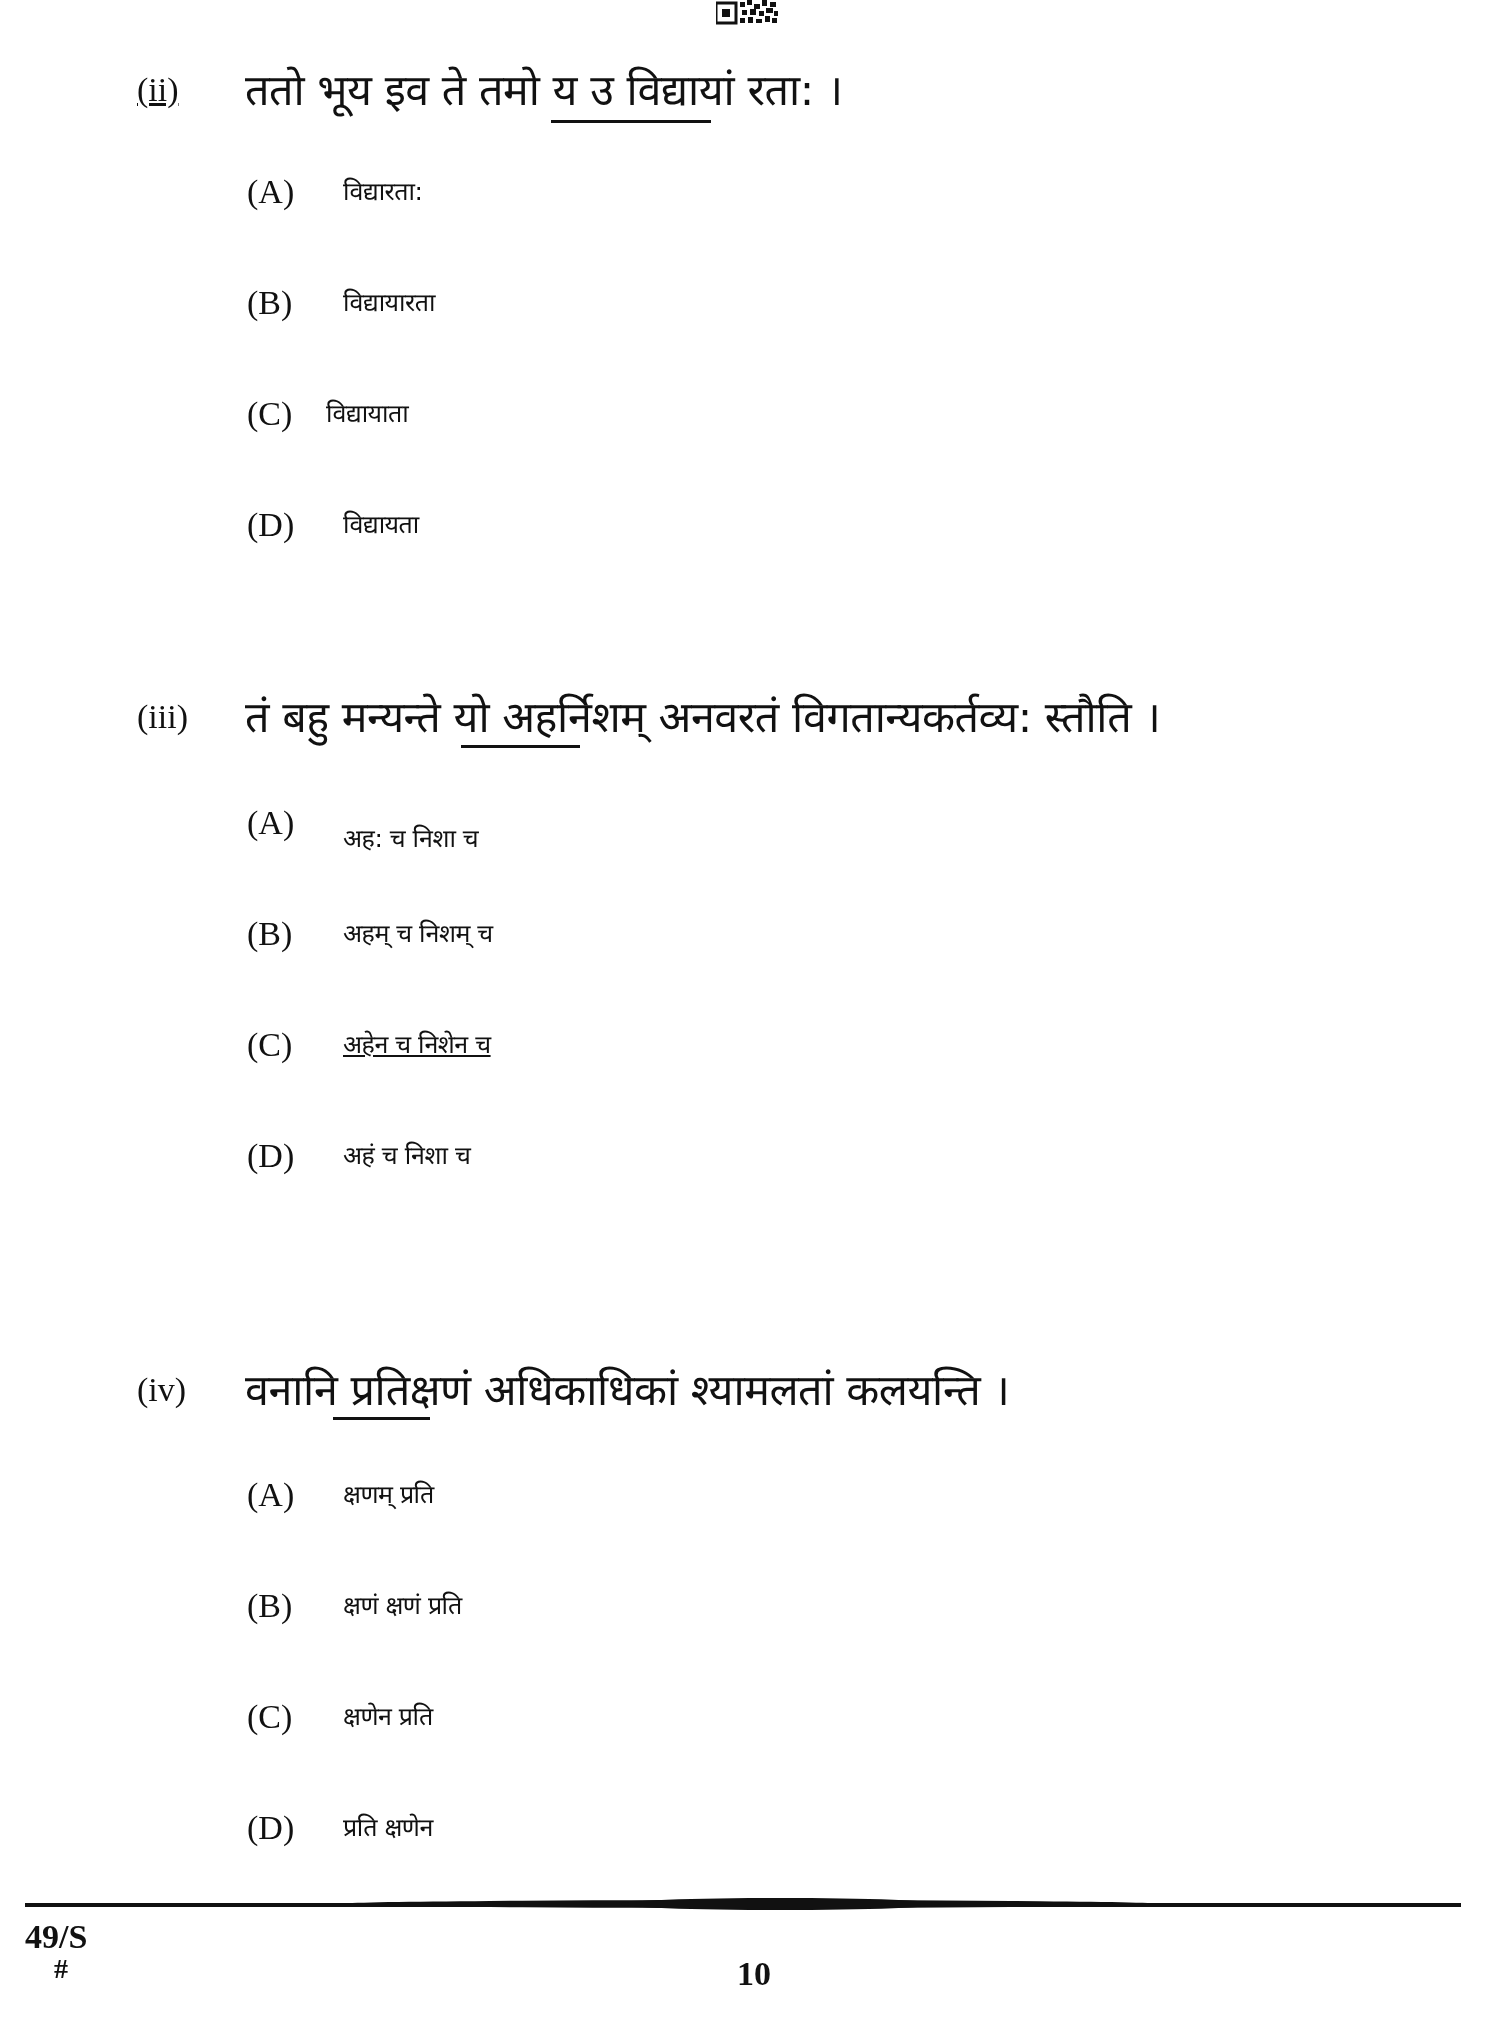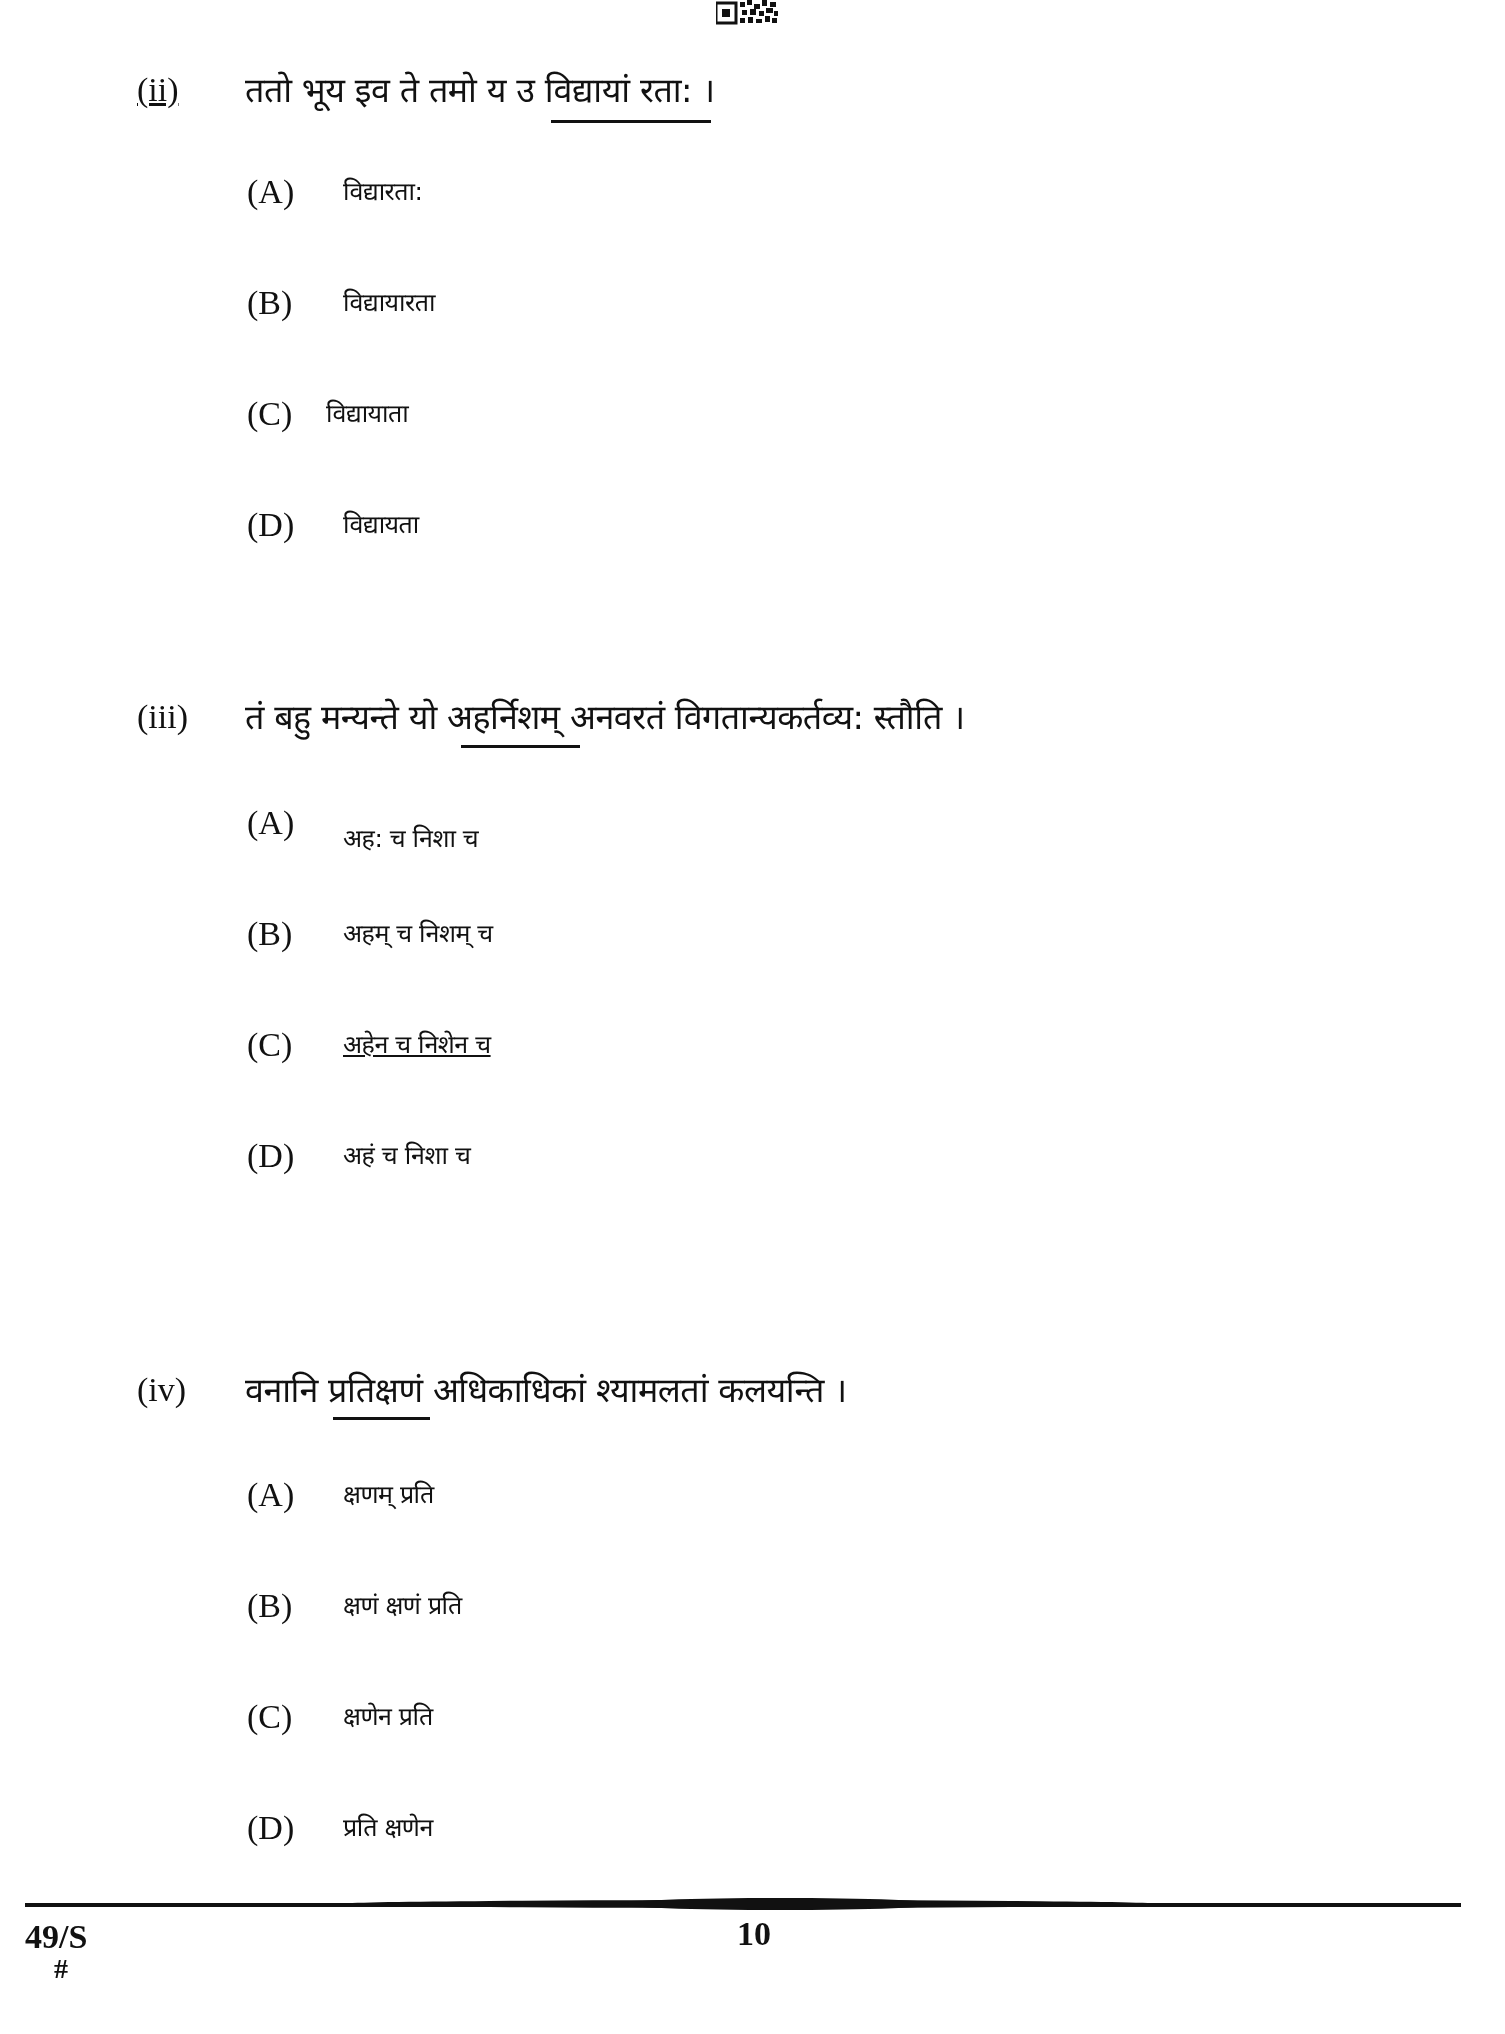--- a/index.html
+++ b/index.html
@@ -24,21 +24,21 @@
       height: 25px;
     }
     .qnum {
       font-family: "Liberation Serif", "DejaVu Serif", serif;
       font-size: 34px;
       line-height: 40px;
       height: 40px;
     }
     .qtext {
       font-family: "DejaVu Sans", "Liberation Sans", sans-serif;
-      font-size: 34px;
+      font-size: 43px;
       line-height: 40px;
       height: 40px;
       letter-spacing: -0.5px;
     }
     .olabel {
       font-family: "Liberation Serif", "DejaVu Serif", serif;
       font-size: 34px;
       line-height: 40px;
       height: 40px;
     }
@@ -90,20 +90,21 @@
       font-family: "Liberation Serif", "DejaVu Serif", serif;
       font-weight: bold;
       font-size: 28px;
       line-height: 30px;
     }
     .page-num {
       font-family: "Liberation Serif", "DejaVu Serif", serif;
       font-weight: bold;
       font-size: 34px;
       line-height: 36px;
+      margin-top: 40px;
     }
   </style>
 </head>
 <body>
 
 <svg class="qr" viewBox="0 0 64 25" xmlns="http://www.w3.org/2000/svg">
   <rect x="0" y="3" width="20" height="20" fill="none" stroke="#111" stroke-width="3"></rect>
   <rect x="6" y="9" width="8" height="8" fill="#111"></rect>
   <rect x="24" y="2" width="5" height="5" fill="#111"></rect>
   <rect x="31" y="0" width="5" height="5" fill="#111"></rect>

